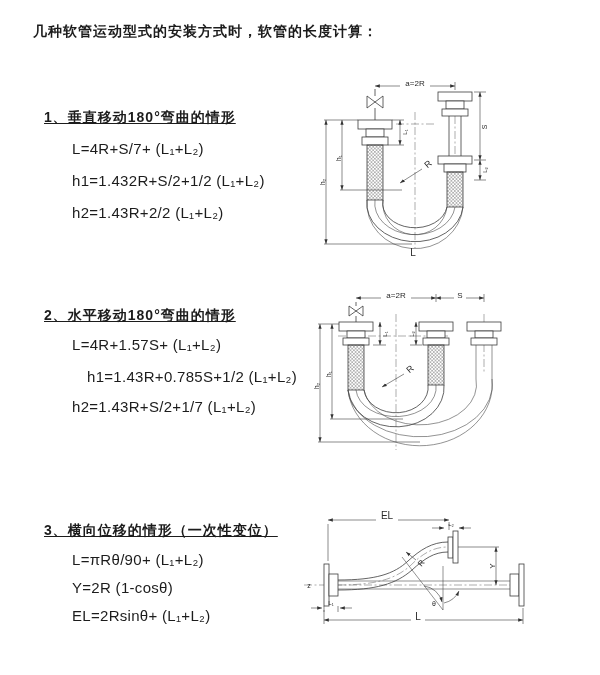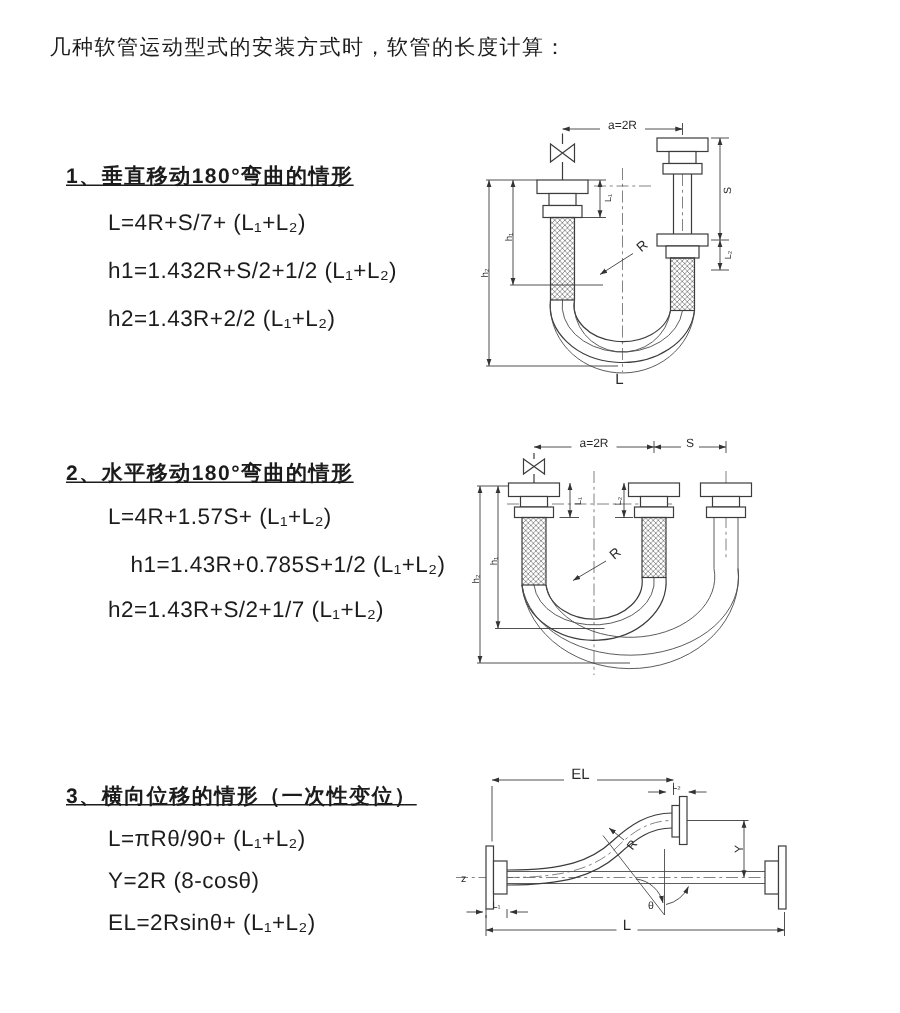--- a/index.html
+++ b/index.html
@@ -2,21 +2,21 @@
 <html><head>
 <meta charset="utf-8">
 <style>
   html,body{margin:0;padding:0;}
   body{
     width:600px;height:675px;position:relative;background:#ffffff;
     font-family:"Liberation Sans","DejaVu Sans",sans-serif;color:#1c1c1c;
     overflow:hidden;
   }
   .page-title{
-    position:absolute;left:33px;top:23px;font-size:14px;font-weight:normal;
+    position:absolute;left:33px;top:23px;font-size:14px;font-weight:bold;
     letter-spacing:1px;white-space:nowrap;
   }
   .sec-heading{
     position:absolute;font-size:14px;font-weight:bold;letter-spacing:1px;white-space:nowrap;text-decoration:underline;
   }
   .formula{
     position:absolute;font-size:15px;font-weight:normal;letter-spacing:.3px;white-space:nowrap;
   }
   .diagram{position:absolute;}
   svg{display:block;}
@@ -219,21 +219,21 @@
 
   <g>
     <path class="dim" d="M96,90 L74,103" marker-end="url(#ah)"></path>
     <text x="102" y="88" font-size="9" text-anchor="middle" transform="rotate(-40 102 85)">R</text>
   </g>
 </svg>
 </div>
 
 <div class="sec-heading" style="left:44px;top:522px">3、横向位移的情形（一次性变位）</div>
 <div class="formula" style="left:72px;top:551px">L=πRθ/90+ (L₁+L₂)</div>
-<div class="formula" style="left:72px;top:579px">Y=2R (8-cosθ)</div>
+<div class="formula" style="left:72px;top:579px">Y=2R (1-cosθ)</div>
 <div class="formula" style="left:72px;top:607px">EL=2Rsinθ+ (L₁+L₂)</div>
 
 <div class="diagram" style="left:296px;top:506px">
 <svg width="304" height="146" viewBox="0 0 304 146">
 
   <path class="cl" d="M8,79 H220"></path>
   <text x="13" y="82" font-size="7" text-anchor="middle">z</text>
 
   <g>
     <rect class="boxw" x="28" y="58" width="5" height="42"></rect>

